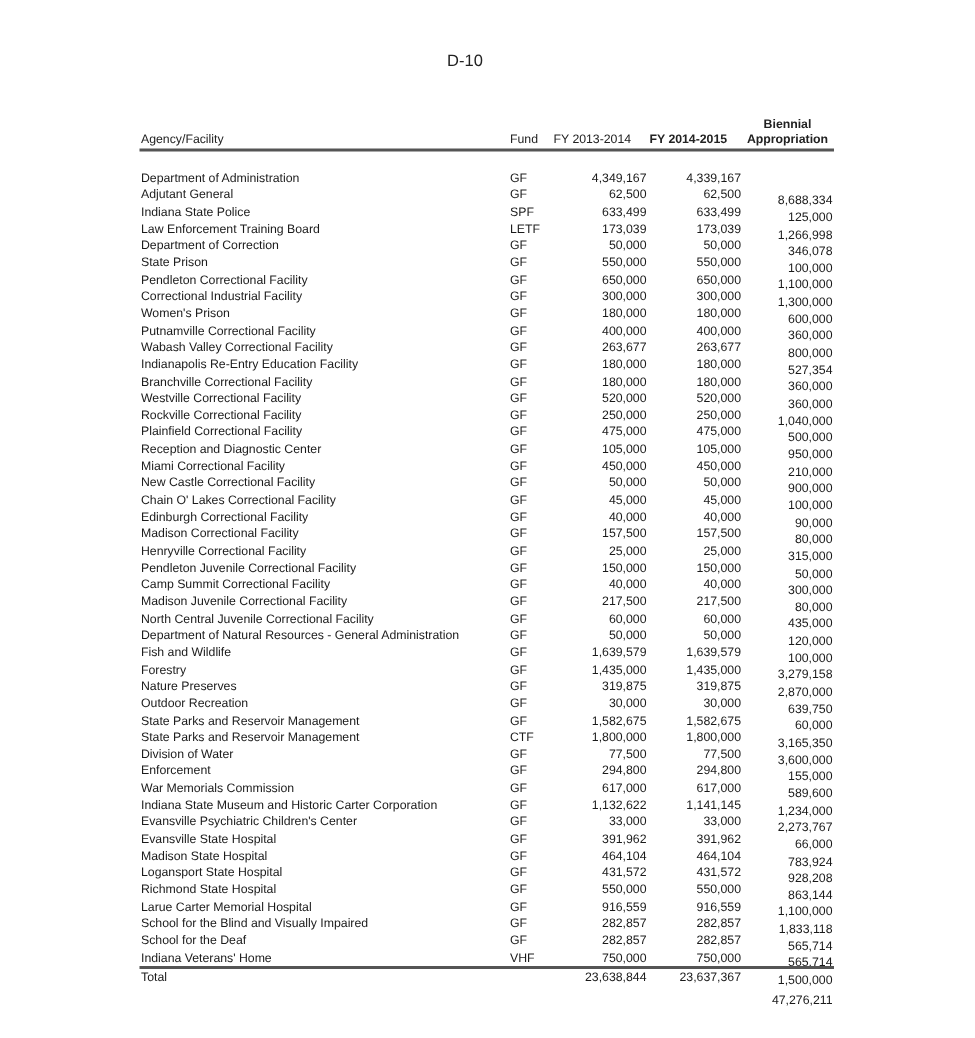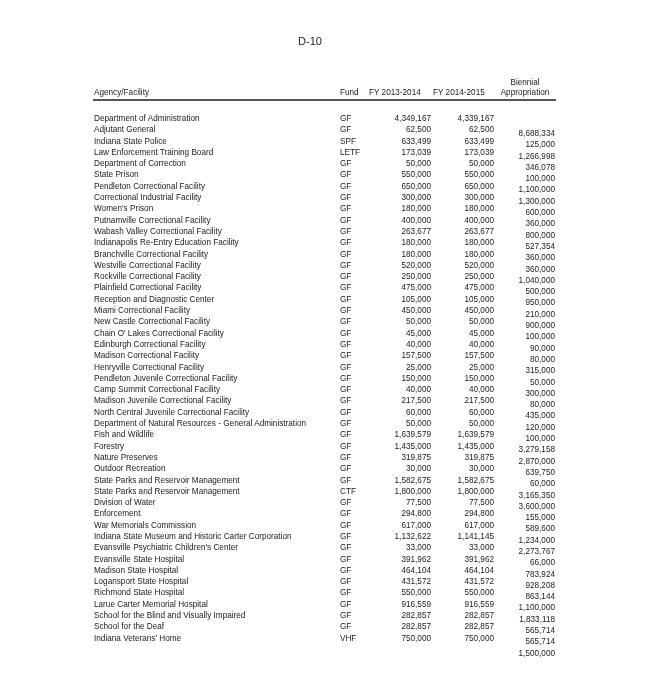--- a/index.html
+++ b/index.html
@@ -6,22 +6,22 @@
   body { width: 650px; height: 692px; position: relative; overflow: hidden;
          font-family: "Liberation Sans", sans-serif; color: #1a1a1a; }
   .page-label { position: absolute; top: 35px; left: 0; width: 620px; text-align: center;
                 font-size: 11px; color: #222; }
   .tbl { position: absolute; left: 93px; top: 72px; width: 463px; }
   .hdr { position: relative; height: 27px; border-bottom: 2px solid #555; }
   .hdr span { position: absolute; font-size: 8.2px; line-height: 10px; color: #222; }
   .h-agency { left: 1px; bottom: 1px; }
   .h-fund { left: 247px; bottom: 1px; }
   .h-fy1 { left: 276px; bottom: 1px; }
-  .h-fy2 { left: 340px; bottom: 1px; }
-  .h-bien { right: 0; bottom: 1px; text-align: center; width: 62px; }
+  .h-fy2 { left: 340px; bottom: 1px; font-weight: bold; }
+  .h-bien { right: 0; bottom: 1px; text-align: center; width: 62px; font-weight: bold; }
   .rows { margin-top: 12px; }
   .row { position: relative; height: 11.3px; font-size: 8.2px; line-height: 11.3px; white-space: nowrap; }
   .row span { position: absolute; top: 0; }
   .c-agency { left: 1px; text-align: right; }
   .c-fund { left: 247px; }
   .c-fy1 { right: 125px; text-align: left; }
   .c-fy2 { right: 62px; text-align: right; }
   .c-bien { right: 1px; text-align: left; margin-top: 15px; }
   .total-row { position: relative; height: 11px; font-size: 8.2px; line-height: 11px;
                border-top: 2px solid #555; margin-top: 0px; }
@@ -369,13 +369,19 @@
       </div>
       <div class="row">
         <span class="c-agency">Indiana Veterans' Home</span>
         <span class="c-fund">VHF</span>
         <span class="c-fy1">750,000</span>
         <span class="c-fy2">750,000</span>
         <span class="c-bien">1,500,000</span>
       </div>
     </div>
 
+  <div class="total-row">
+    <span class="c-agency">Total</span>
+    <span class="c-fy1">23,638,844</span>
+    <span class="c-fy2">23,637,367</span>
+    <span class="c-bien">47,276,211</span>
+  </div>
 </div>
 
 </body></html>

